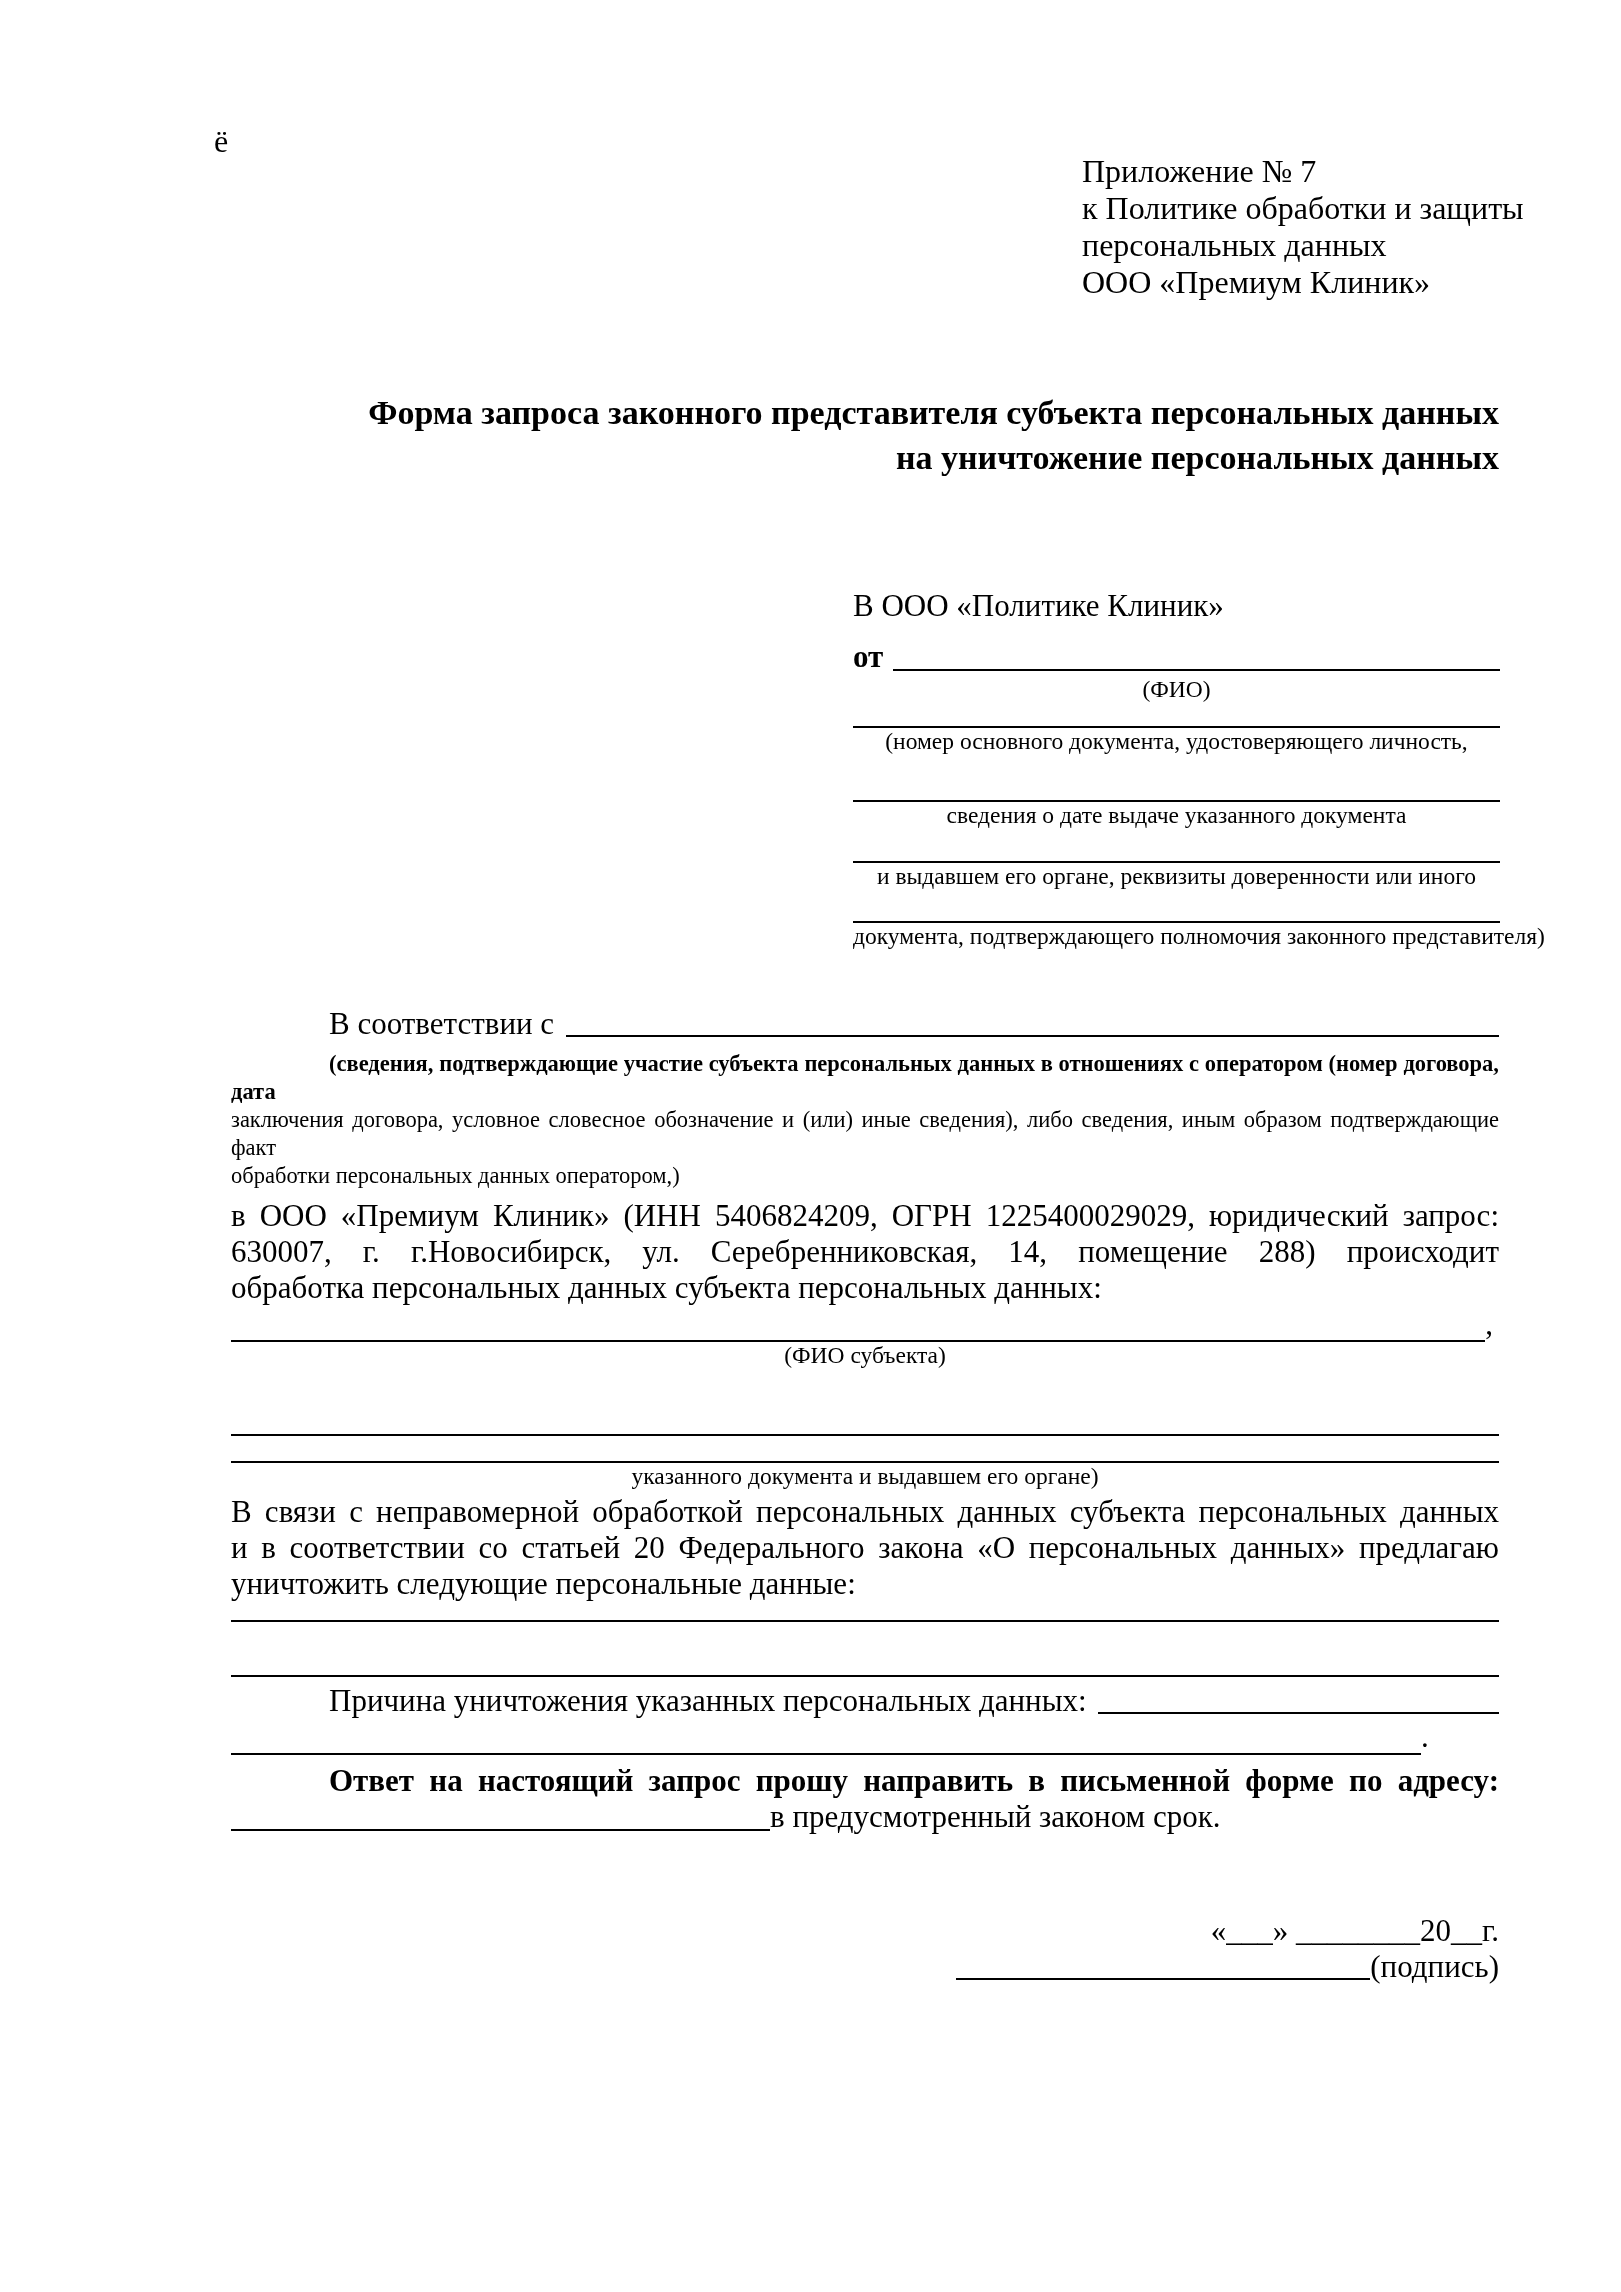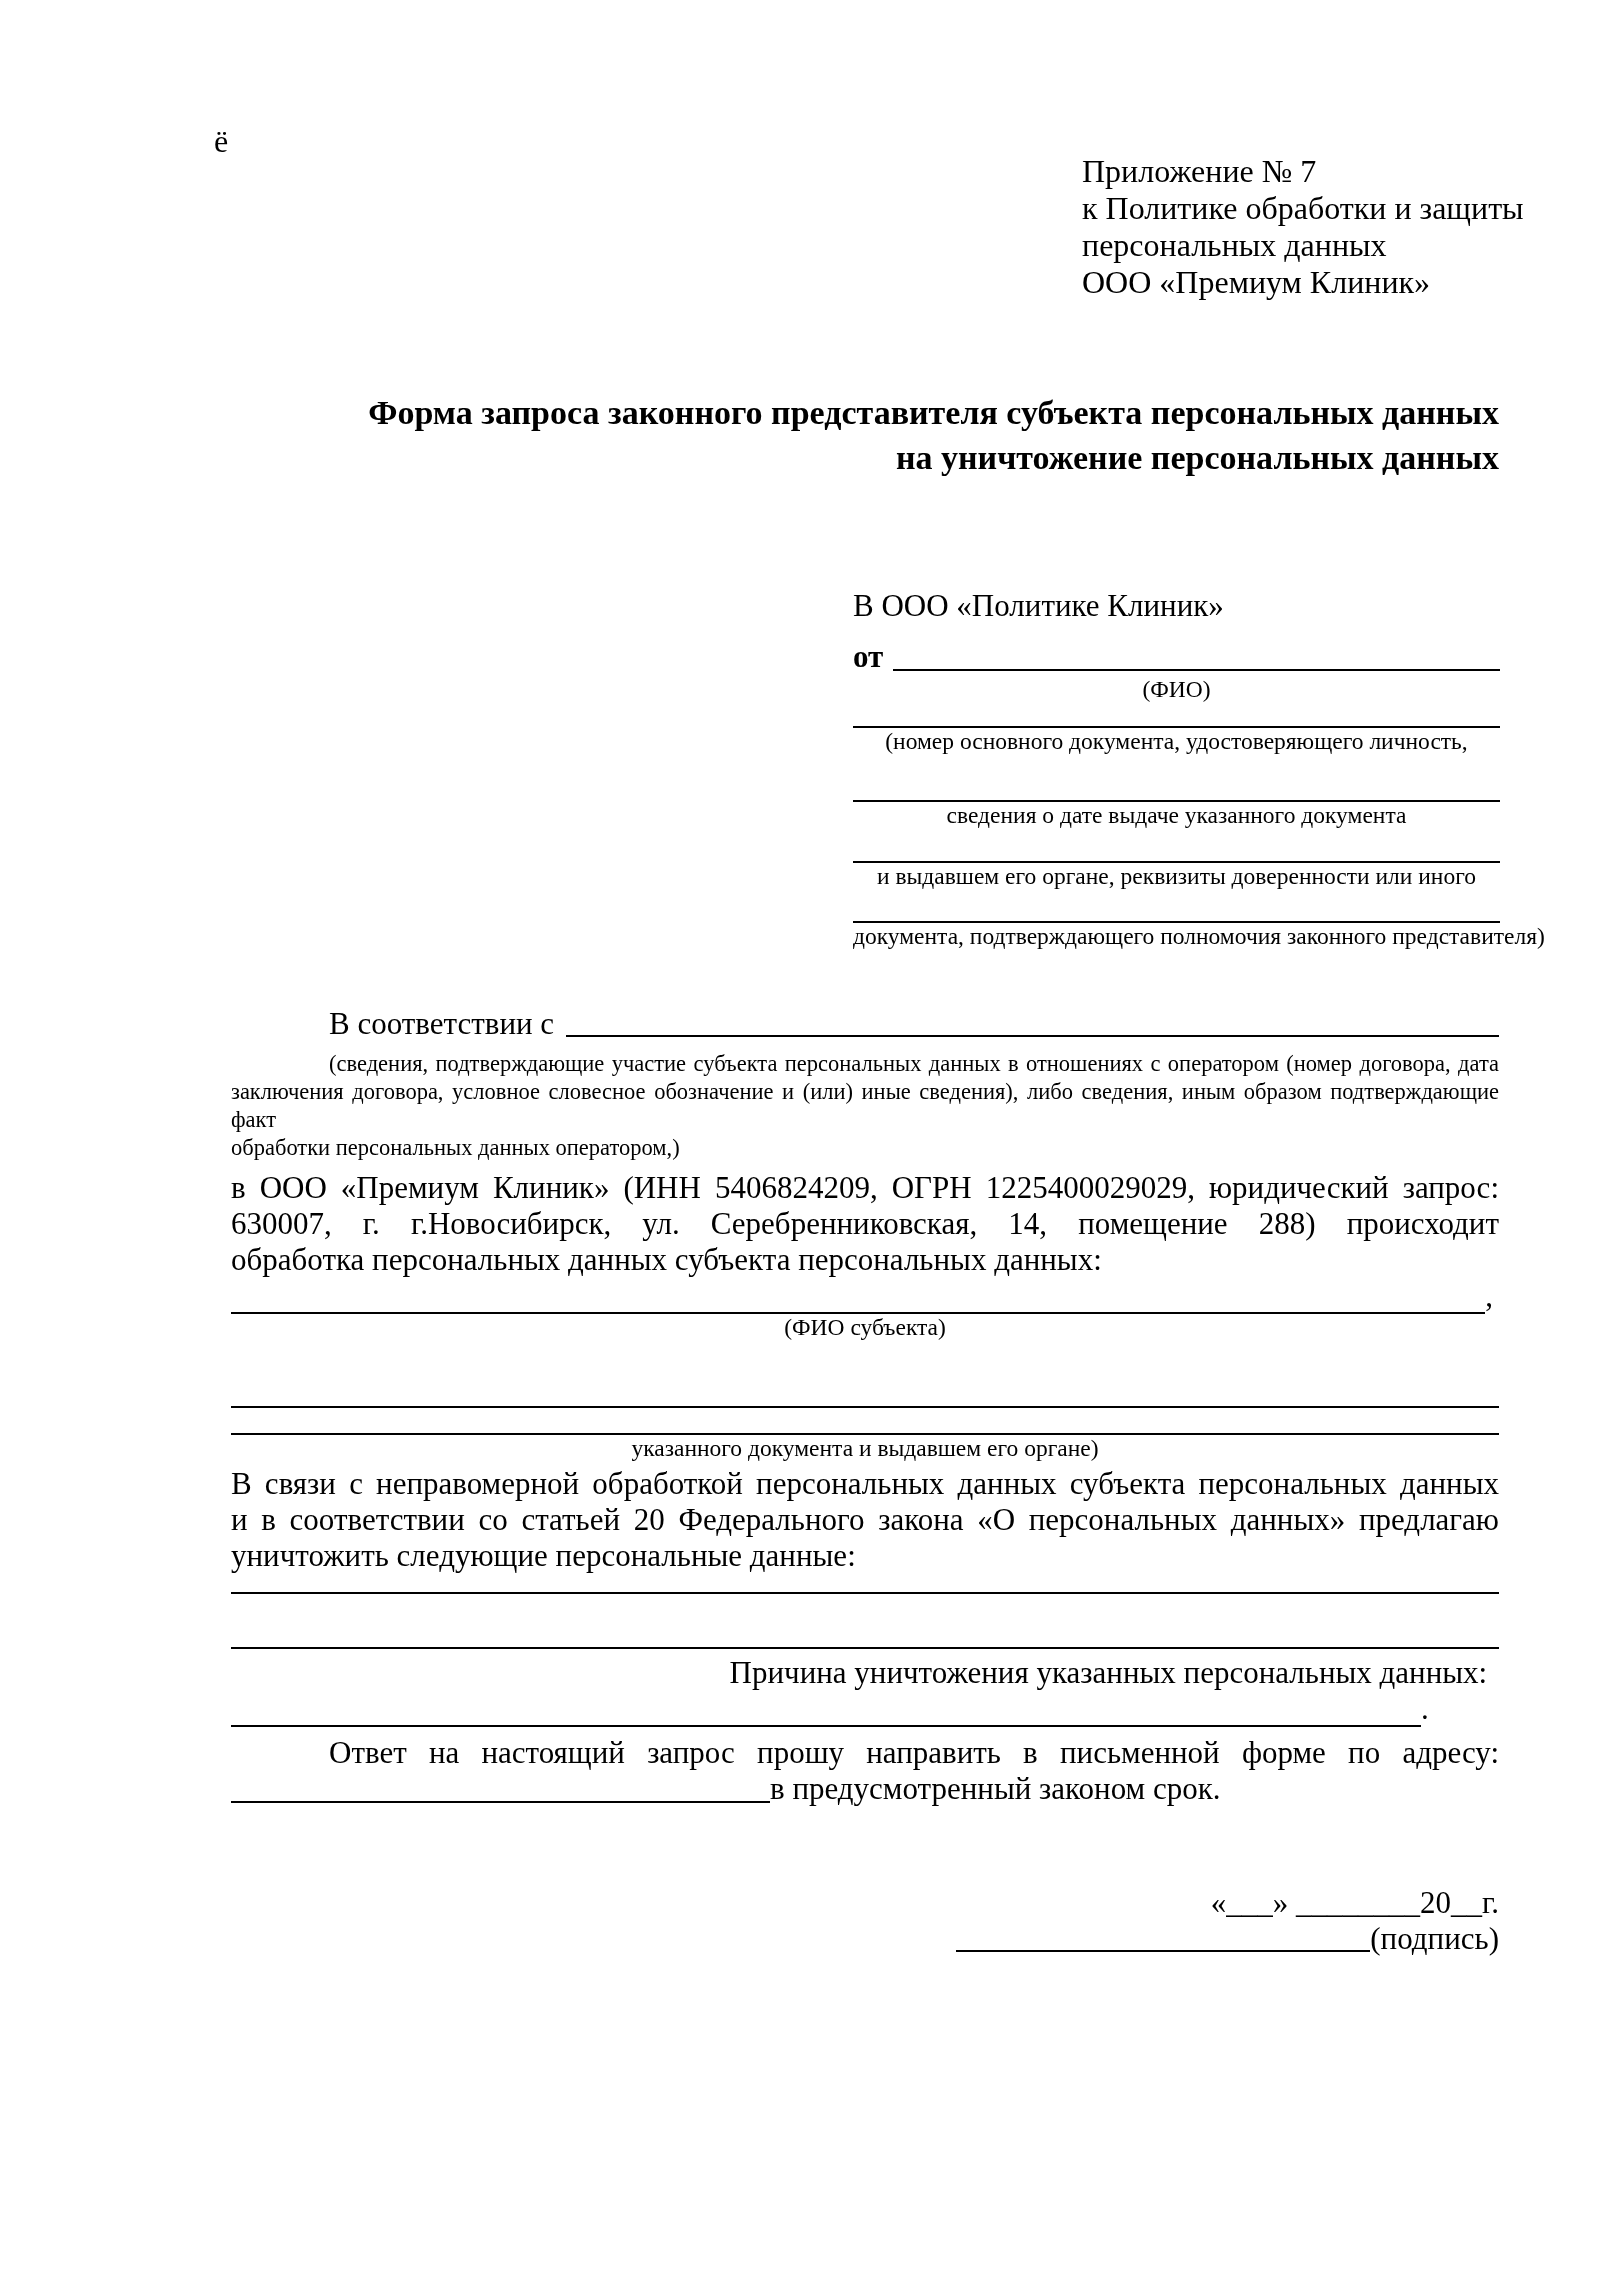--- a/index.html
+++ b/index.html
@@ -29,29 +29,29 @@
   .from-row .from-label{margin-right:9.8px;}
   .cap{font-size:23.5px;line-height:27.4px;text-align:center;white-space:nowrap;}
   .blank{border-bottom:2.9px solid #000;}
   .b1{height:22.5px;} .b2{height:45px;} .b3{height:31px;} .b4{height:31px;}
   
   .body{position:absolute;left:231px;top:1002px;width:1268px;font-size:31px;line-height:36px;}
   .accordance{height:40px;}
   .accordance .lead{margin-left:98px;margin-right:11.8px;white-space:nowrap;}
   .note{font-size:22.5px;line-height:28px;margin-top:7.8px;}
   .jline{text-align:justify;text-align-last:justify;}
-  .indent{text-indent:98px;}
+  .indent{text-indent:98px;font-weight:bold;}
   .para{margin-top:7.8px;}
   .comma-row{margin-top:0;}
   .comma-row .fill{margin-bottom:0;align-self:flex-end;height:15.7px;}
   .tail-char{width:13.7px;}
   .blankw{border-bottom:2.9px solid #000;}
   .g66{height:65px;} .g25{height:24.5px;} .g19{height:18.6px;} .g54{height:53px;}
   .unlawful{margin-top:3.9px;}
-  .reason-row{margin-top:5.9px;height:36px;flex-direction:column;}
+  .reason-row{margin-top:5.9px;height:36px;}
   .reason-row .lead{margin-left:98px;margin-right:11.8px;white-space:nowrap;}
   .period-row{align-items:flex-end;}
   .period-row .fixed-line{width:1190px;border-bottom:2.9px solid #000;height:15.7px;}
   .answer{margin-top:7.8px;}
   .answer-tail{height:36px;}
   .answer-tail .tail-line{width:539px;border-bottom:2.9px solid #000;margin-bottom:3.9px;}
   
   .footer{margin-top:78px;display:flex;justify-content:space-between;align-items:flex-end;flex-direction:column;}
   .sig-group{display:flex;align-items:flex-end;}
   .sig-line{width:414px;border-bottom:2.9px solid #000;margin-bottom:4.9px;}

